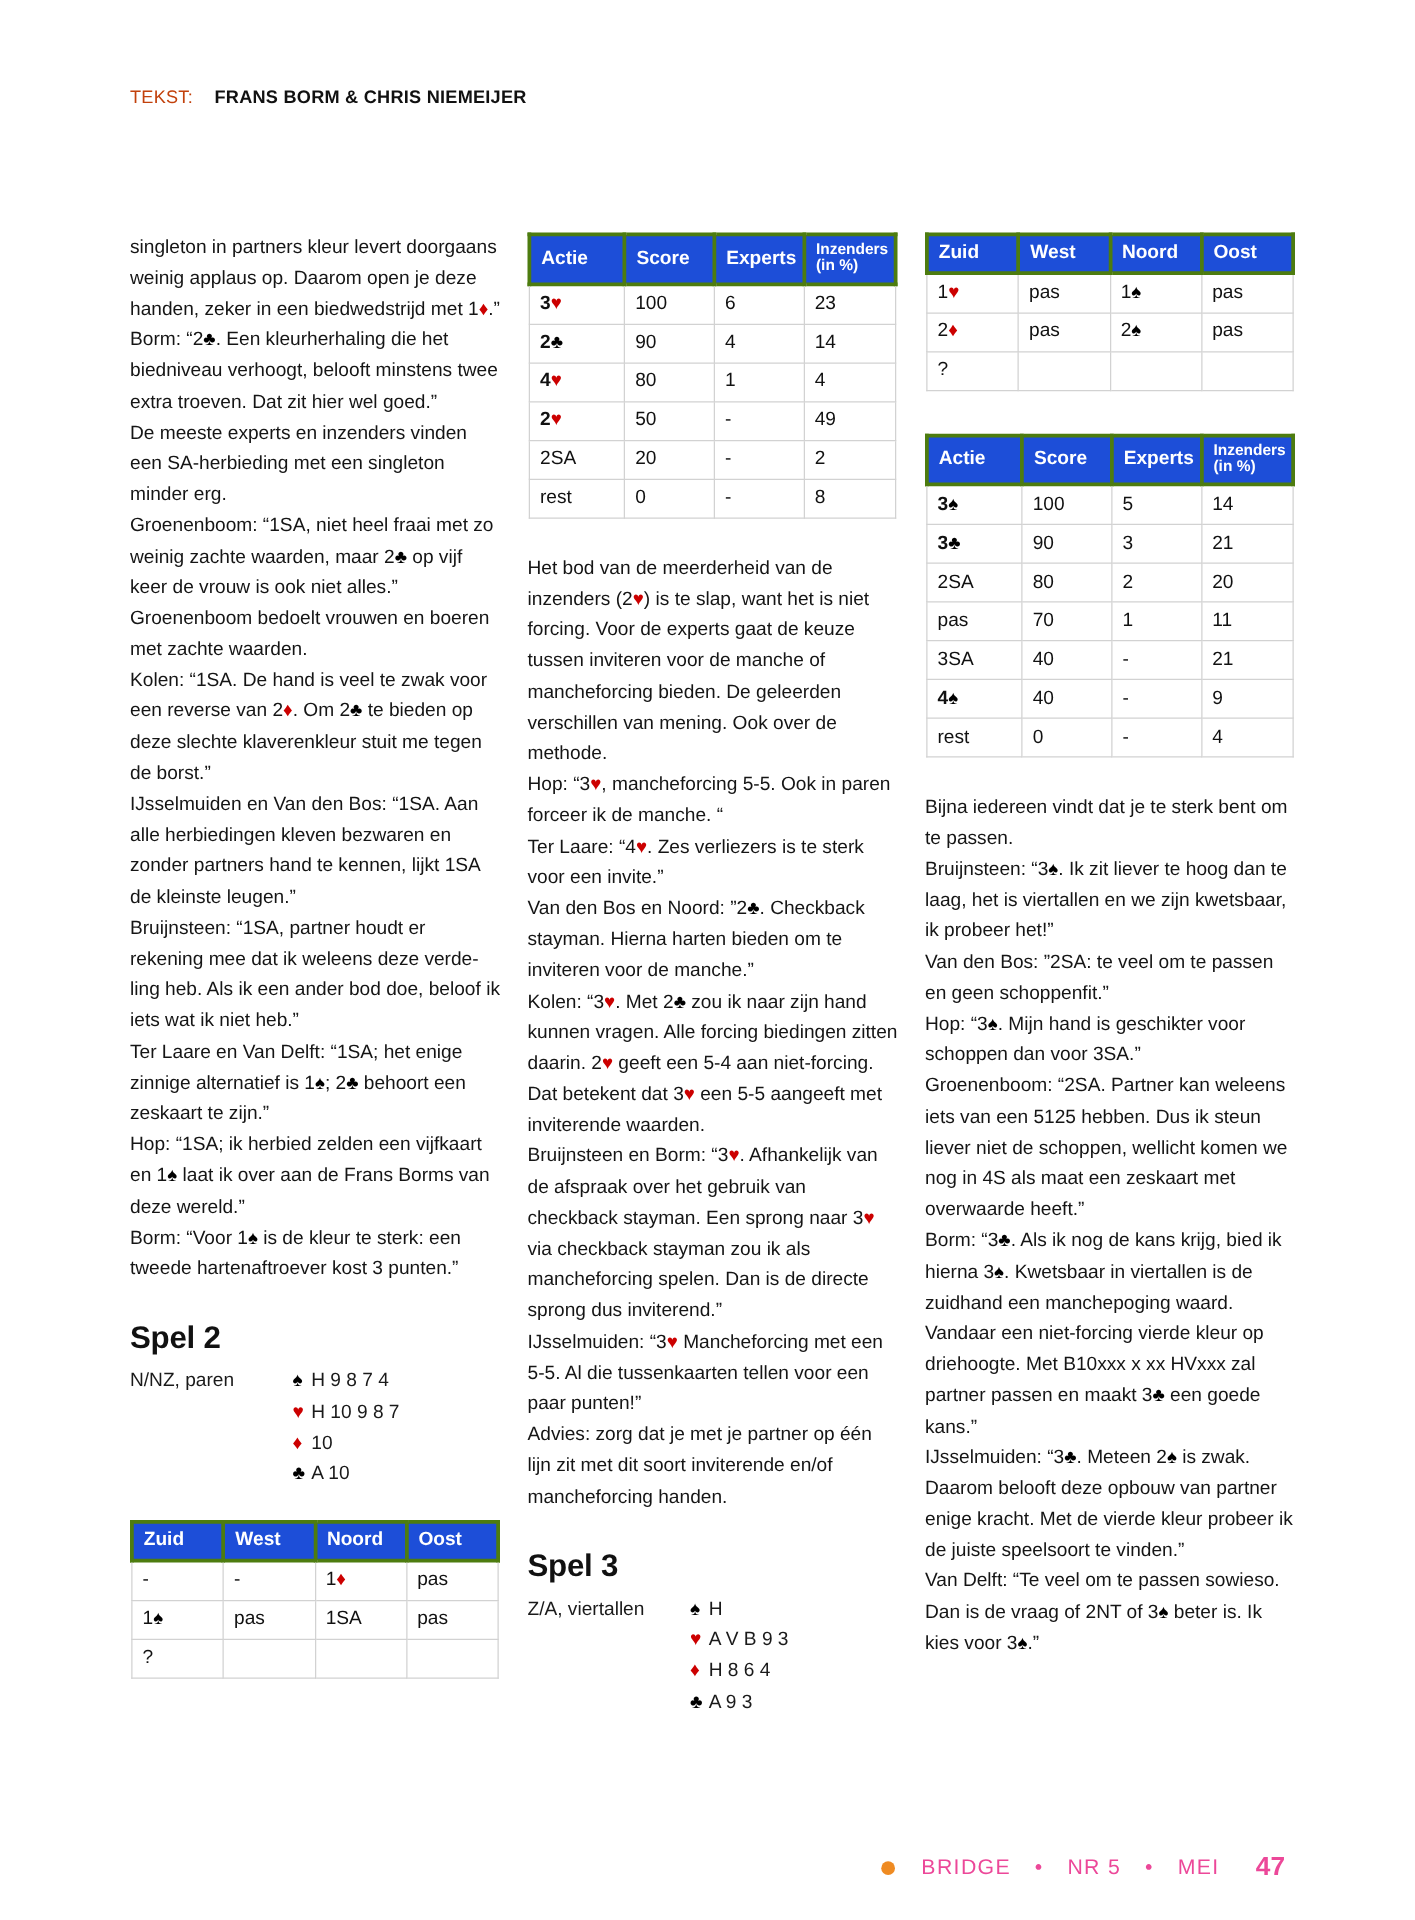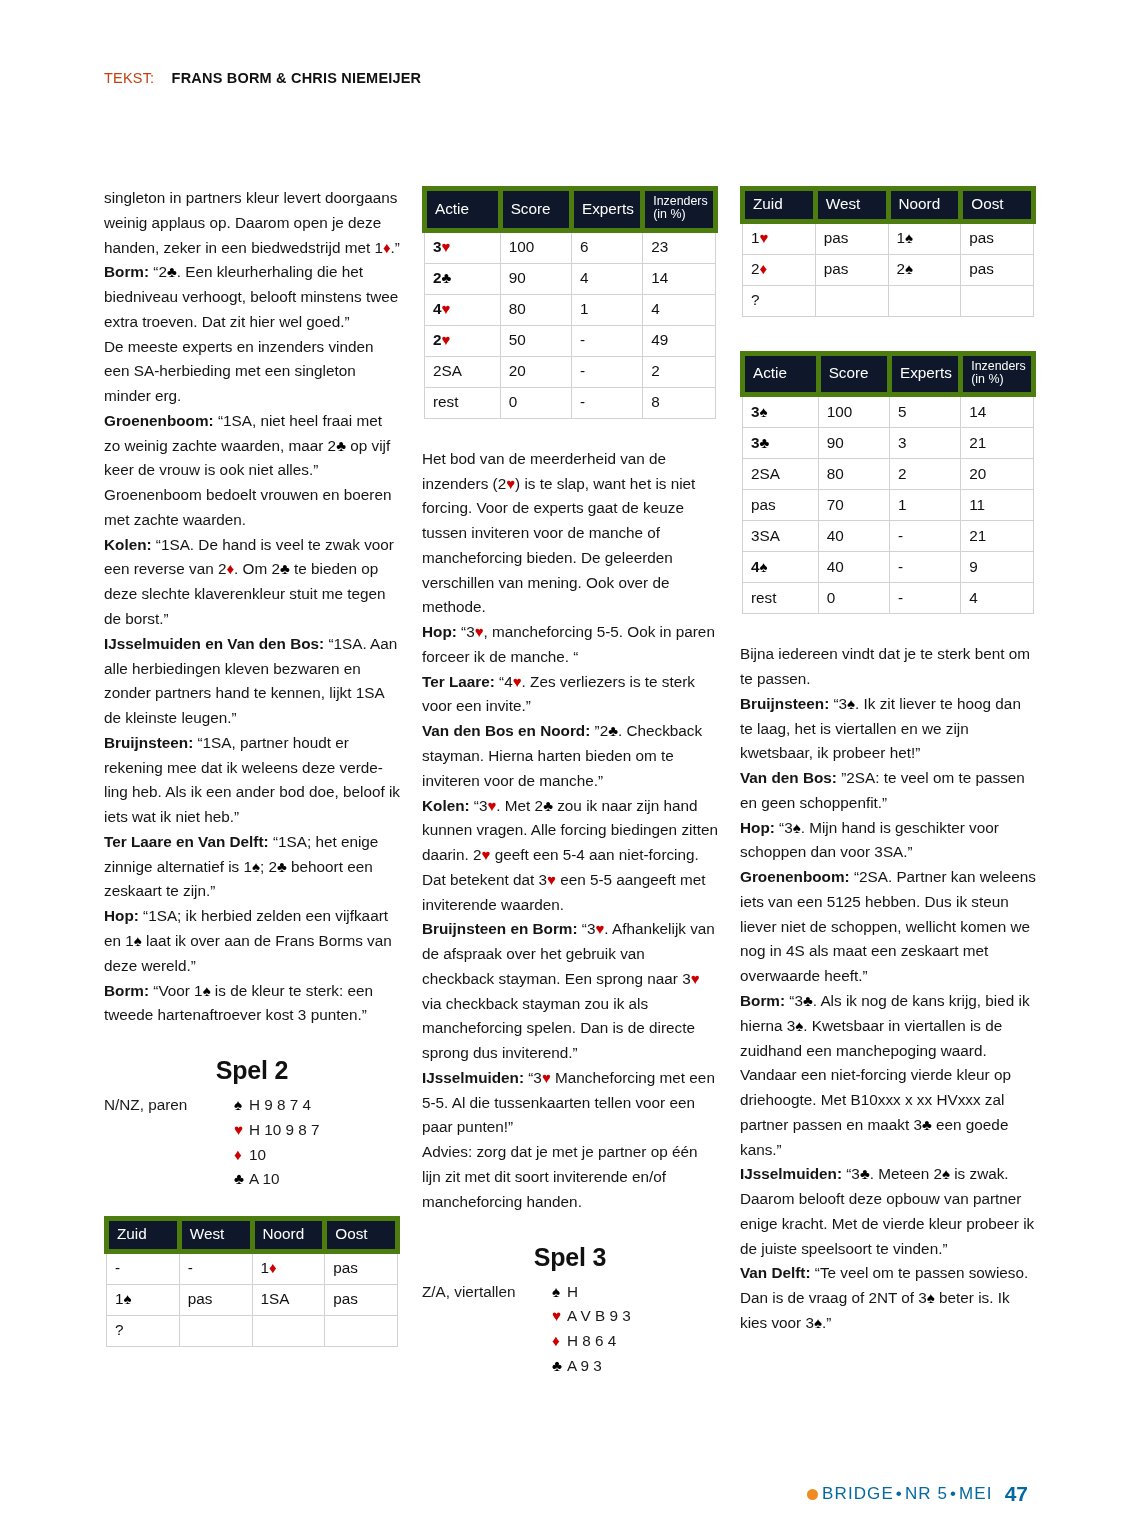--- a/index.html
+++ b/index.html
@@ -76,42 +76,42 @@
   .bodytext {
     font-size: 15.3px;
     line-height: 1.62;
     text-align: left;
     color: #151515;
   }
   .bodytext p {
     margin: 0;
   }
   .bodytext b {
-    font-weight: 700;
+    font-weight: 400;
     margin-top: 43px;
   }
 
   .suit-h, .suit-d { color: #cc0000; }
   .suit-s, .suit-c { color: #000000; }
   .suit { font-size: 0.98em; }
 
   
   table.bridge-table {
     border-collapse: collapse;
     width: 296px;
     table-layout: fixed;
     font-size: 15.3px;
   }
   table.bridge-table th {
-    background: #0f172a;
+    background: #1d4ed8;
     color: #ffffff;
-    font-weight: 400;
+    font-weight: 700;
     text-align: left;
     padding: 5px 8px 6px 8px;
-    border: 5px solid #4d7c0f;
+    border: 3px solid #4d7c0f;
     line-height: 1.08;
   }
   table.bridge-table th.small {
     font-size: 12.4px;
     padding-top: 4px;
   }
   table.bridge-table th.small .sub {
     display: block;
     font-size: 12.4px;
   }
@@ -132,21 +132,20 @@
   
   table.bid-table col { width: 25%; }
 
   
   .spel-heading {
     font-size: 25px;
     font-weight: 700;
     letter-spacing: -0.2px;
     margin: 0;
     color: #111;
-    text-align: center;
   }
   .deal-row {
     display: flex;
     font-size: 15.3px;
     line-height: 1.62;
   }
   .deal-meta {
     width: 130px;
     flex: 0 0 130px;
   }
@@ -161,24 +160,24 @@
     width: 15px;
   }
 
   
   .page-footer {
     position: absolute;
     right: 104px;
     bottom: 30px;
     display: flex;
     align-items: center;
-    gap: 2px;
+    gap: 19px;
     font-size: 17px;
     letter-spacing: 1.1px;
-    color: #0369a1;
+    color: #ec4899;
   }
   .footer-dot {
     width: 11px;
     height: 11px;
     border-radius: 50%;
     background: #ef8b22;
     display: inline-block;
     margin-right: 2px;
   }
   .footer-pageno {

